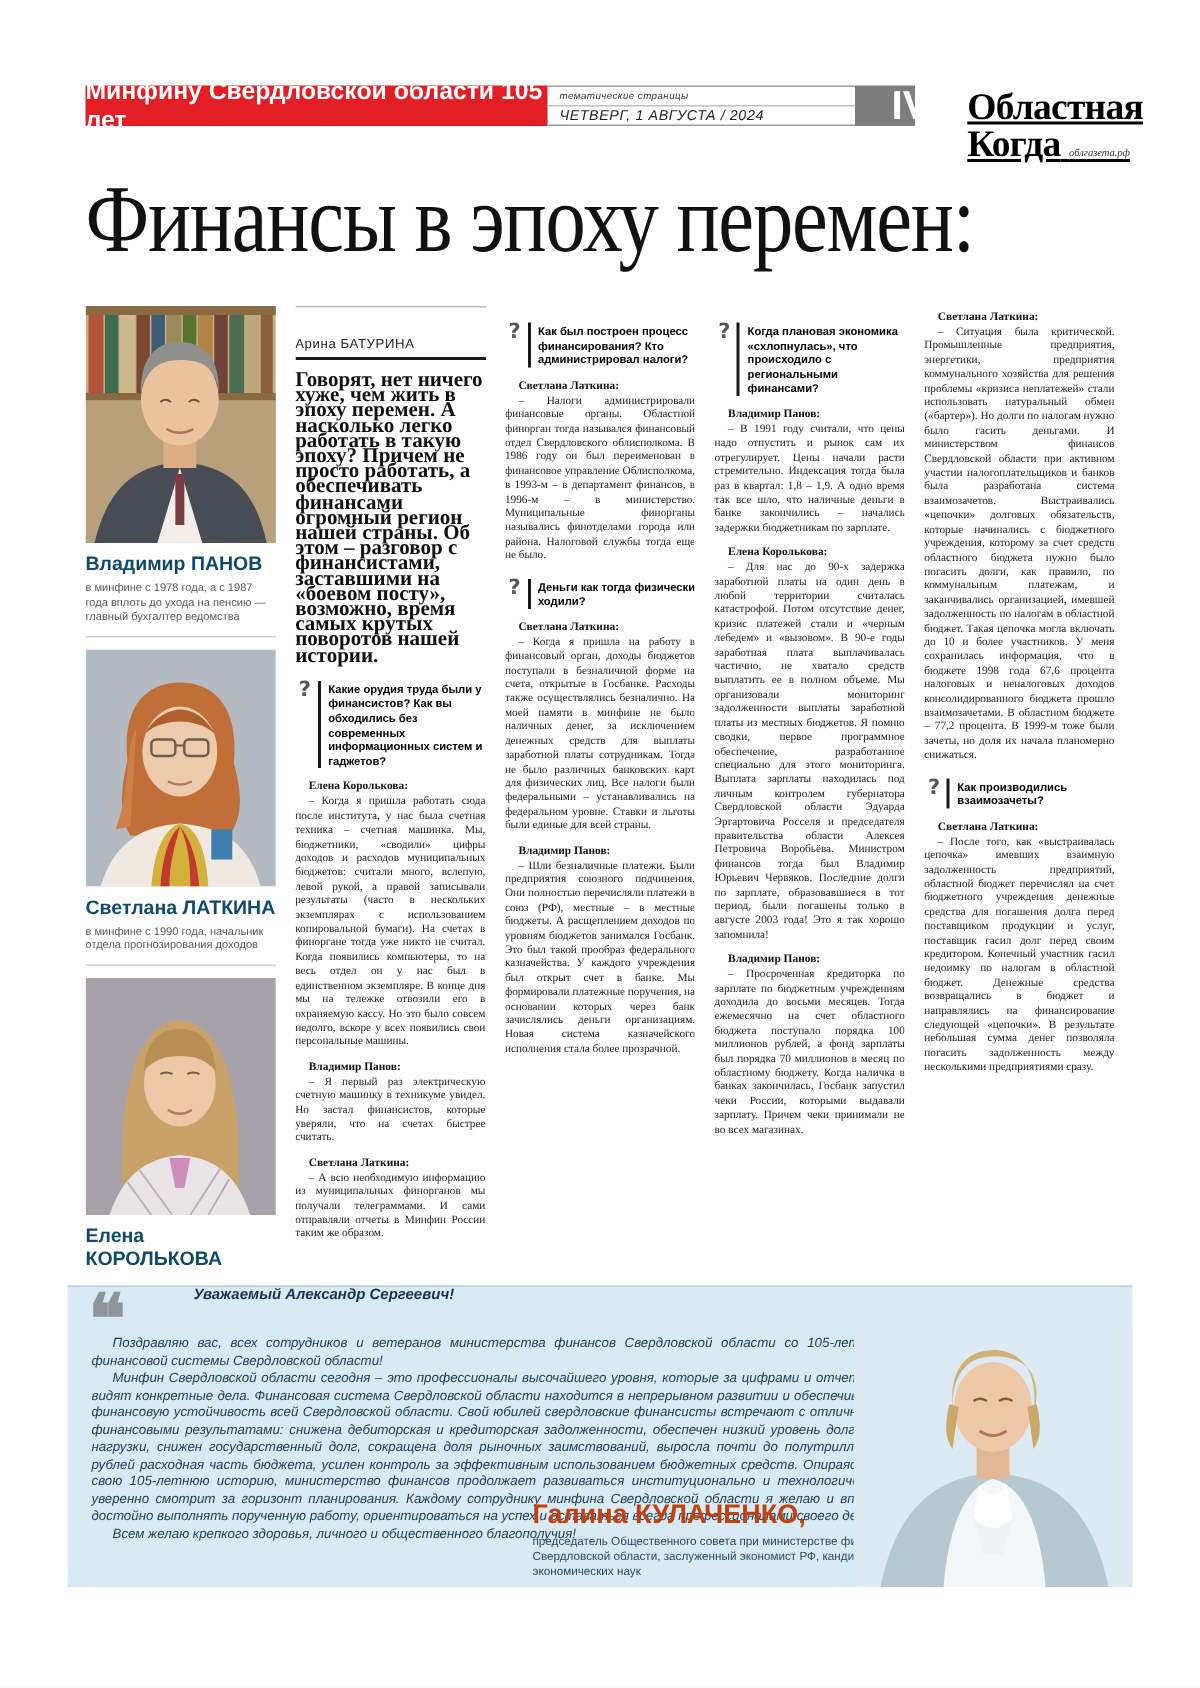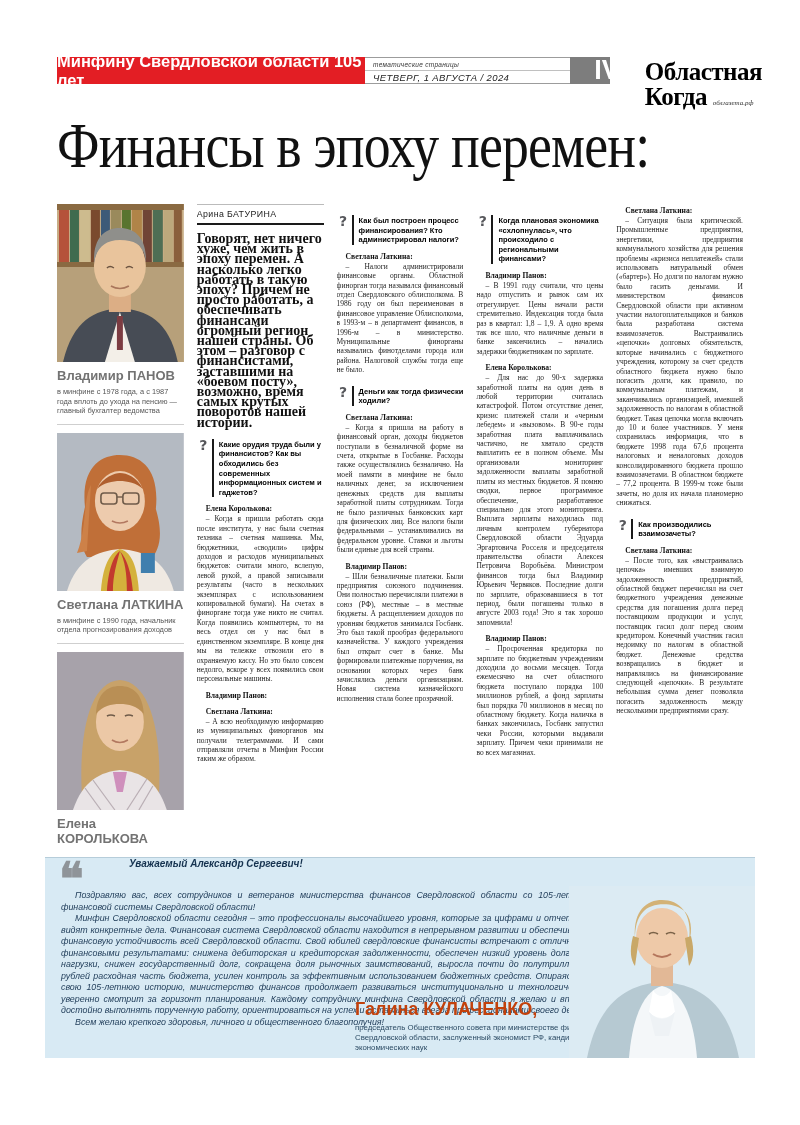--- a/index.html
+++ b/index.html
@@ -13,42 +13,42 @@
             font-weight:bold; font-size:16.5px; display:flex; align-items:center; justify-content:center; }
   .datebox { width:205px; display:flex; flex-direction:column; border-top:1px solid #9c9c9c; border-bottom:1px solid #9c9c9c;font-style:italic; }
   .datebox-top { flex:0 0 13px; border-bottom:1px solid #c0c0c0; font-family:"Liberation Sans", sans-serif;
                  font-size:6.5px; color:#333; display:flex; align-items:center; padding-left:8px; letter-spacing:.3px; }
   .datebox-bottom { flex:1; font-family:"Liberation Sans", sans-serif; font-size:9.5px; color:#222;
                  display:flex; align-items:center; padding-left:8px; letter-spacing:.4px; }
   .pagenum { width:40px; background:#7d7d7d; color:#fff; font-family:"Liberation Sans", sans-serif;
              font-weight:bold; font-size:27px; display:flex; align-items:center; justify-content:center;padding-left:34px; }
   .spacer { flex:1; }
   .logo { text-align:left; line-height:1; margin-top:2px; }
-  .logo-line { font-family:"Liberation Serif", serif; font-weight:bold; font-size:25px; color:#000; letter-spacing:-.5px; }
+  .logo-line { font-family:"Liberation Serif", serif; font-weight:bold; font-size:25px; color:#000; letter-spacing:-.5px;text-decoration:underline; }
   .logo-site { font-size:7px; font-weight:normal; font-style:italic; color:#333; letter-spacing:0; }
 
   
   .headline { position:absolute; left:57px; top:112px; width:840px; font-weight:normal;
               font-size:64px; line-height:68px; color:#111; letter-spacing:-1px;
               transform:scaleX(.84); transform-origin:left center; white-space:nowrap; }
 
   
   .grid { position:absolute; left:57px; top:204px; width:686px; height:645px;
           display:grid; grid-template-columns:repeat(5,1fr); column-gap:13px; overflow:hidden; }
   .col { overflow:hidden; }
 
   
   .profile { border-bottom:1px solid #cfcfcf; padding-bottom:8px; margin-bottom:8px; }
   .profile:last-child { border-bottom:none; }
   .profile-photo { width:100%; height:158px; display:block; }
-  .profile-name { font-family:"Liberation Sans", sans-serif; font-weight:bold; font-size:13px; margin-top:6px; color:#737373; }
+  .profile-name { font-family:"Liberation Sans", sans-serif; font-weight:bold; font-size:13px; margin-top:6px; color:#0c4a6e; }
   .profile-bio { font-family:"Liberation Sans", sans-serif; font-size:7.4px; line-height:9.6px; color:#555; margin-top:4px; }
 
   
-  .byline { border-top:1px solid #bbb; border-bottom:2px solid #1a1a1a; padding:4px 0 4px;
+  .byline { border-top:1px solid #bbb; border-bottom:2px solid #1a1a1a; padding:19px 0 4px;
             font-family:"Liberation Sans", sans-serif; font-size:8.8px; letter-spacing:.4px; color:#222; }
   .lead { margin-top:9px; font-weight:bold; font-size:14px; line-height:10.2px; color:#111; }
 
   
   .question { display:flex; align-items:stretch; margin:11px 0 7px; }
   .qmark { flex:0 0 13px; font-family:"DejaVu Sans", sans-serif; font-weight:bold; font-size:14px;
            color:#56575b; line-height:13px; text-align:center; }
   .qrule { flex:0 0 2px; background:#1a1a1a; margin:0 5px 0 2px; }
   .qtext { font-family:"Liberation Sans", sans-serif; font-weight:bold; font-size:7.5px; line-height:9.6px; color:#000; padding-top:1px; }
 
@@ -174,20 +174,21 @@
       <div class="byline">Арина БАТУРИНА</div>
       <p class="lead">Говорят, нет ничего хуже, чем жить в эпоху перемен. А насколько легко работать в такую эпоху? Причем не просто работать, а обеспечивать финансами огромный регион нашей страны. Об этом – разговор с финансистами, заставшими на «боевом посту», возможно, время самых крутых поворотов нашей истории.</p>
       <div class="question">
         <span class="qmark">?</span>
         <span class="qrule"></span>
         <span class="qtext">Какие орудия труда были у финансистов? Как вы обходились без современных информационных систем и гаджетов?</span>
       </div>
       <p class="speaker">Елена Королькова:</p>
       <p class="para">– Когда я пришла работать сюда после института, у нас была счетная техника – счетная машинка. Мы, бюджетники, «сводили» цифры доходов и расходов муниципальных бюджетов: считали много, вслепую, левой рукой, а правой записывали результаты (часто в нескольких экземплярах с использованием копировальной бумаги). На счетах в финоргане тогда уже никто не считал. Когда появились компьютеры, то на весь отдел он у нас был в единственном экземпляре. В конце дня мы на тележке отвозили его в охраняемую кассу. Но это было совсем недолго, вскоре у всех появились свои персональные машины.</p>
       <p class="speaker">Владимир Панов:</p>
+      <p class="para">– Я первый раз электрическую счетную машинку в техникуме увидел. Но застал финансистов, которые уверяли, что на счетах быстрее считать.</p>
       <p class="speaker">Светлана Латкина:</p>
       <p class="para">– А всю необходимую информацию из муниципальных финорганов мы получали телеграммами. И сами отправляли отчеты в Минфин России таким же образом.</p>
     </section>
 
     <section class="col">
       <div class="question">
         <span class="qmark">?</span>
         <span class="qrule"></span>
         <span class="qtext">Как был построен процесс финансирования? Кто администрировал налоги?</span>
       </div>

